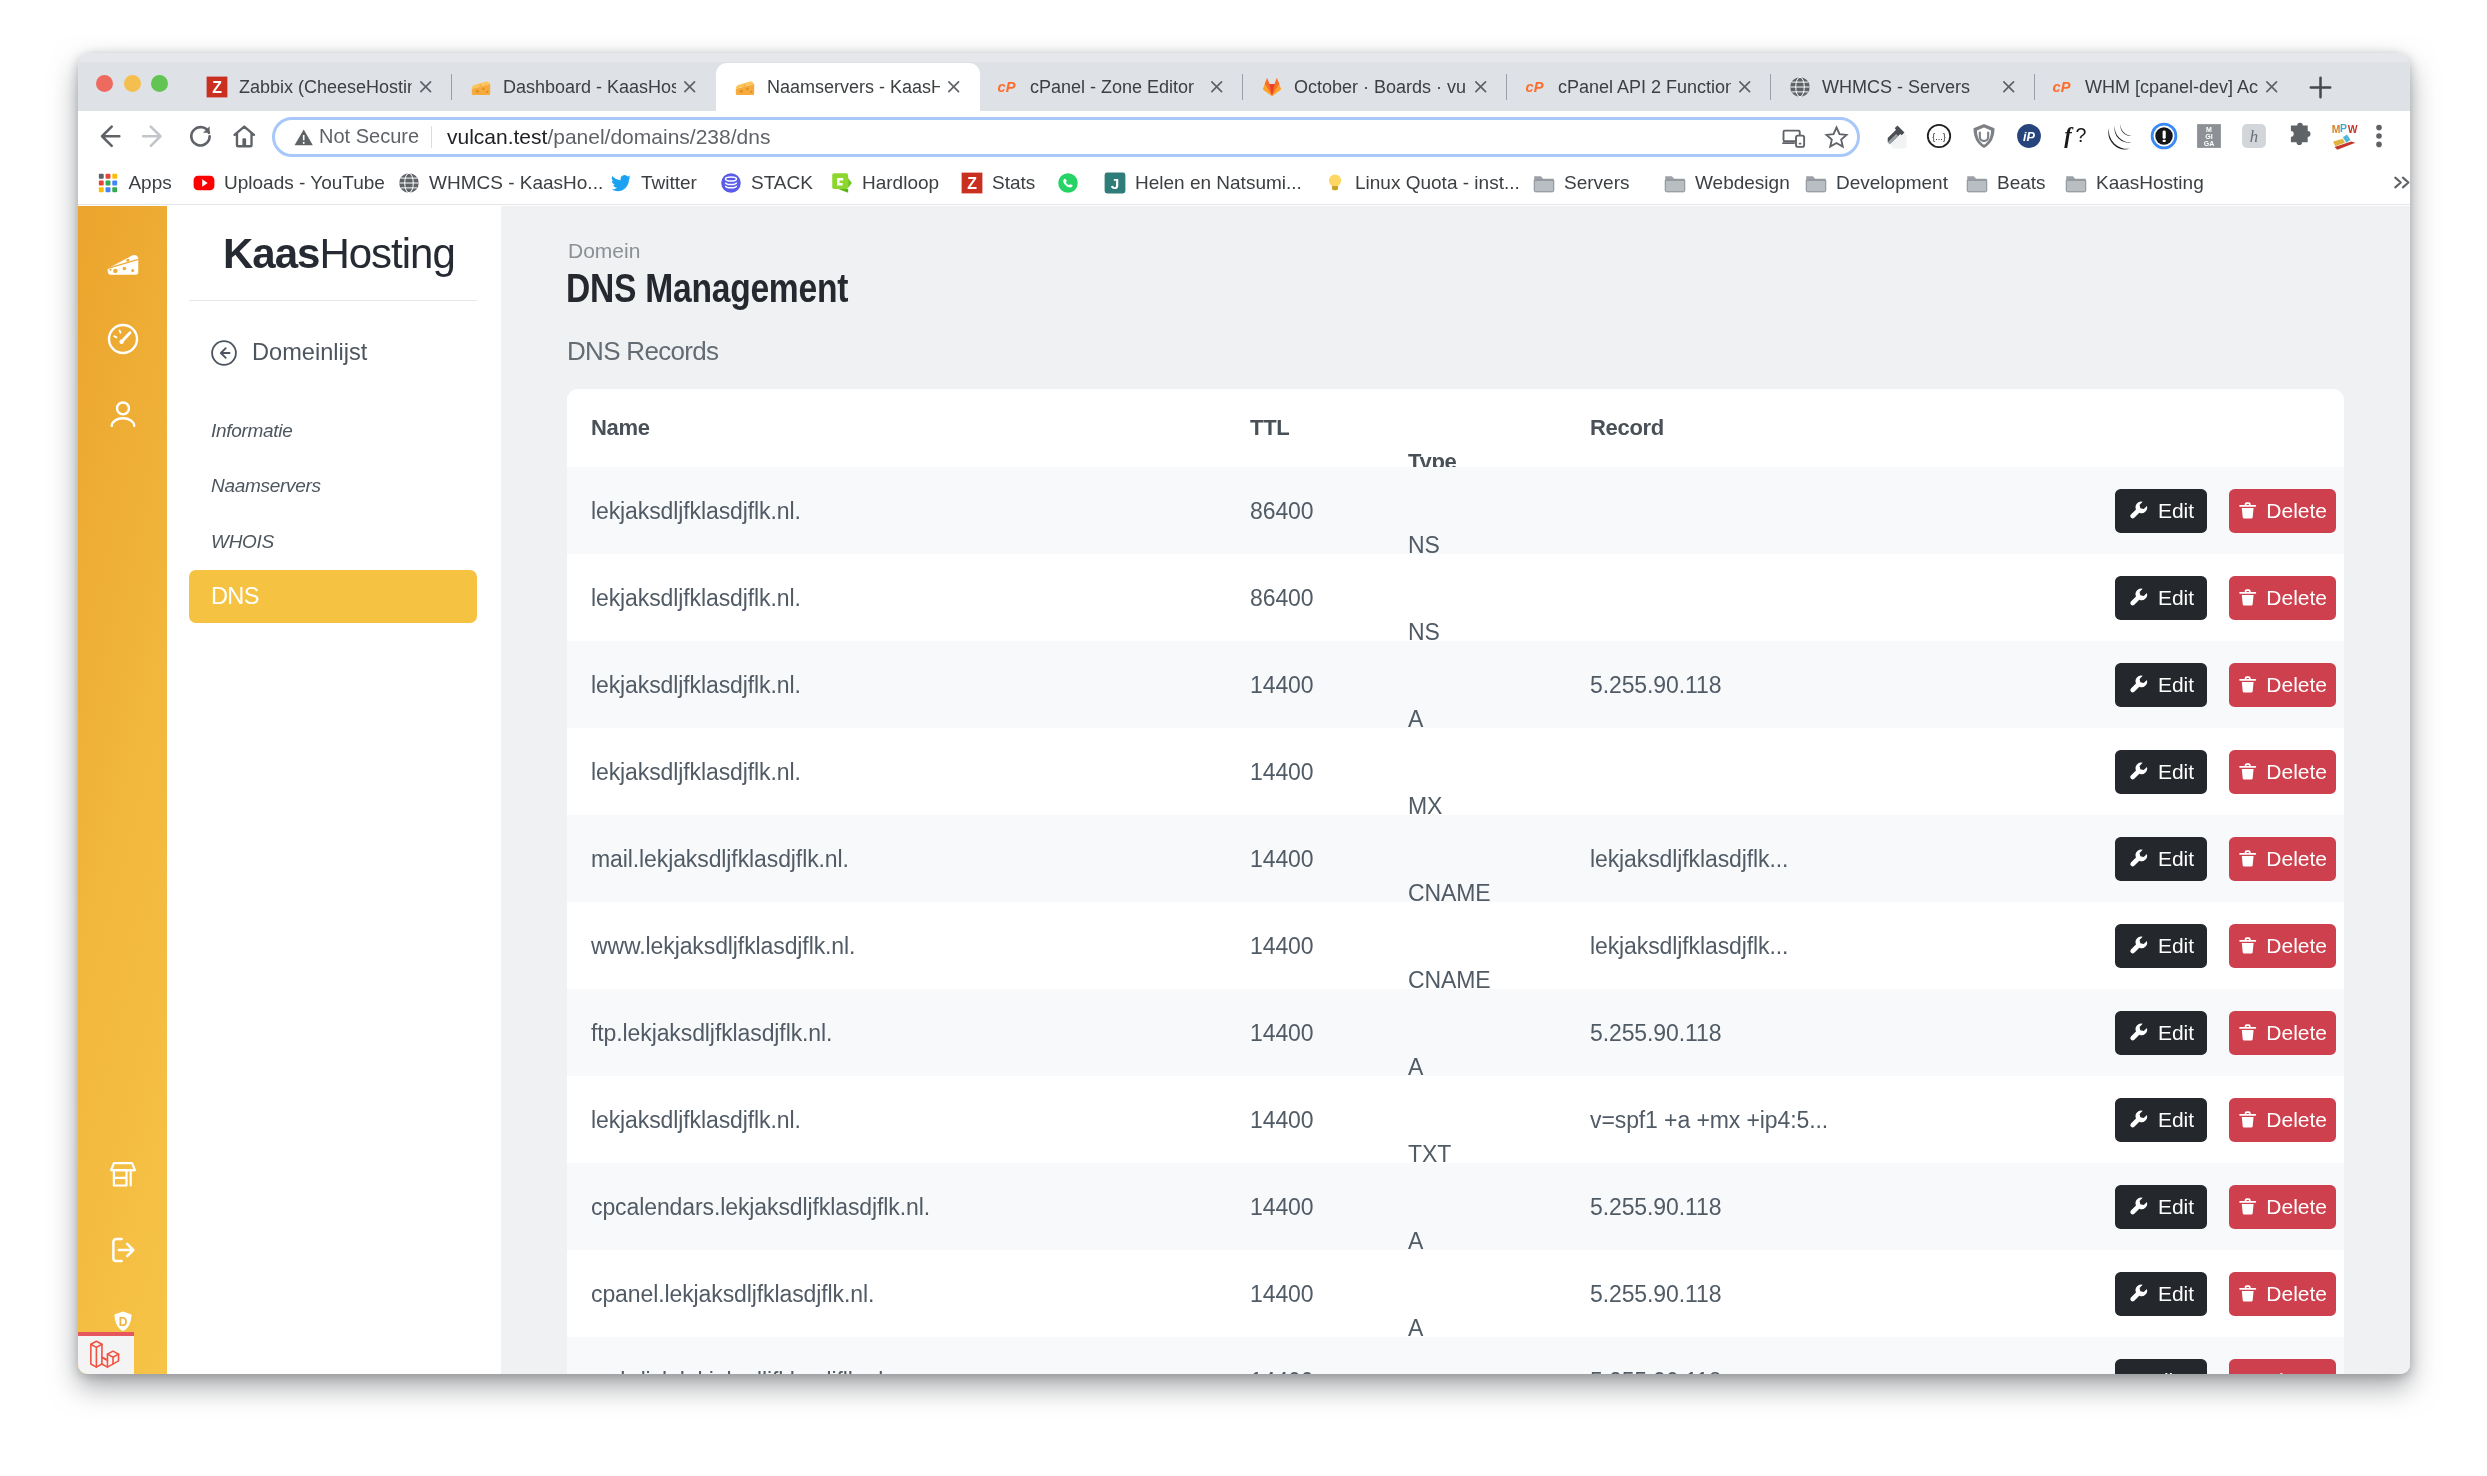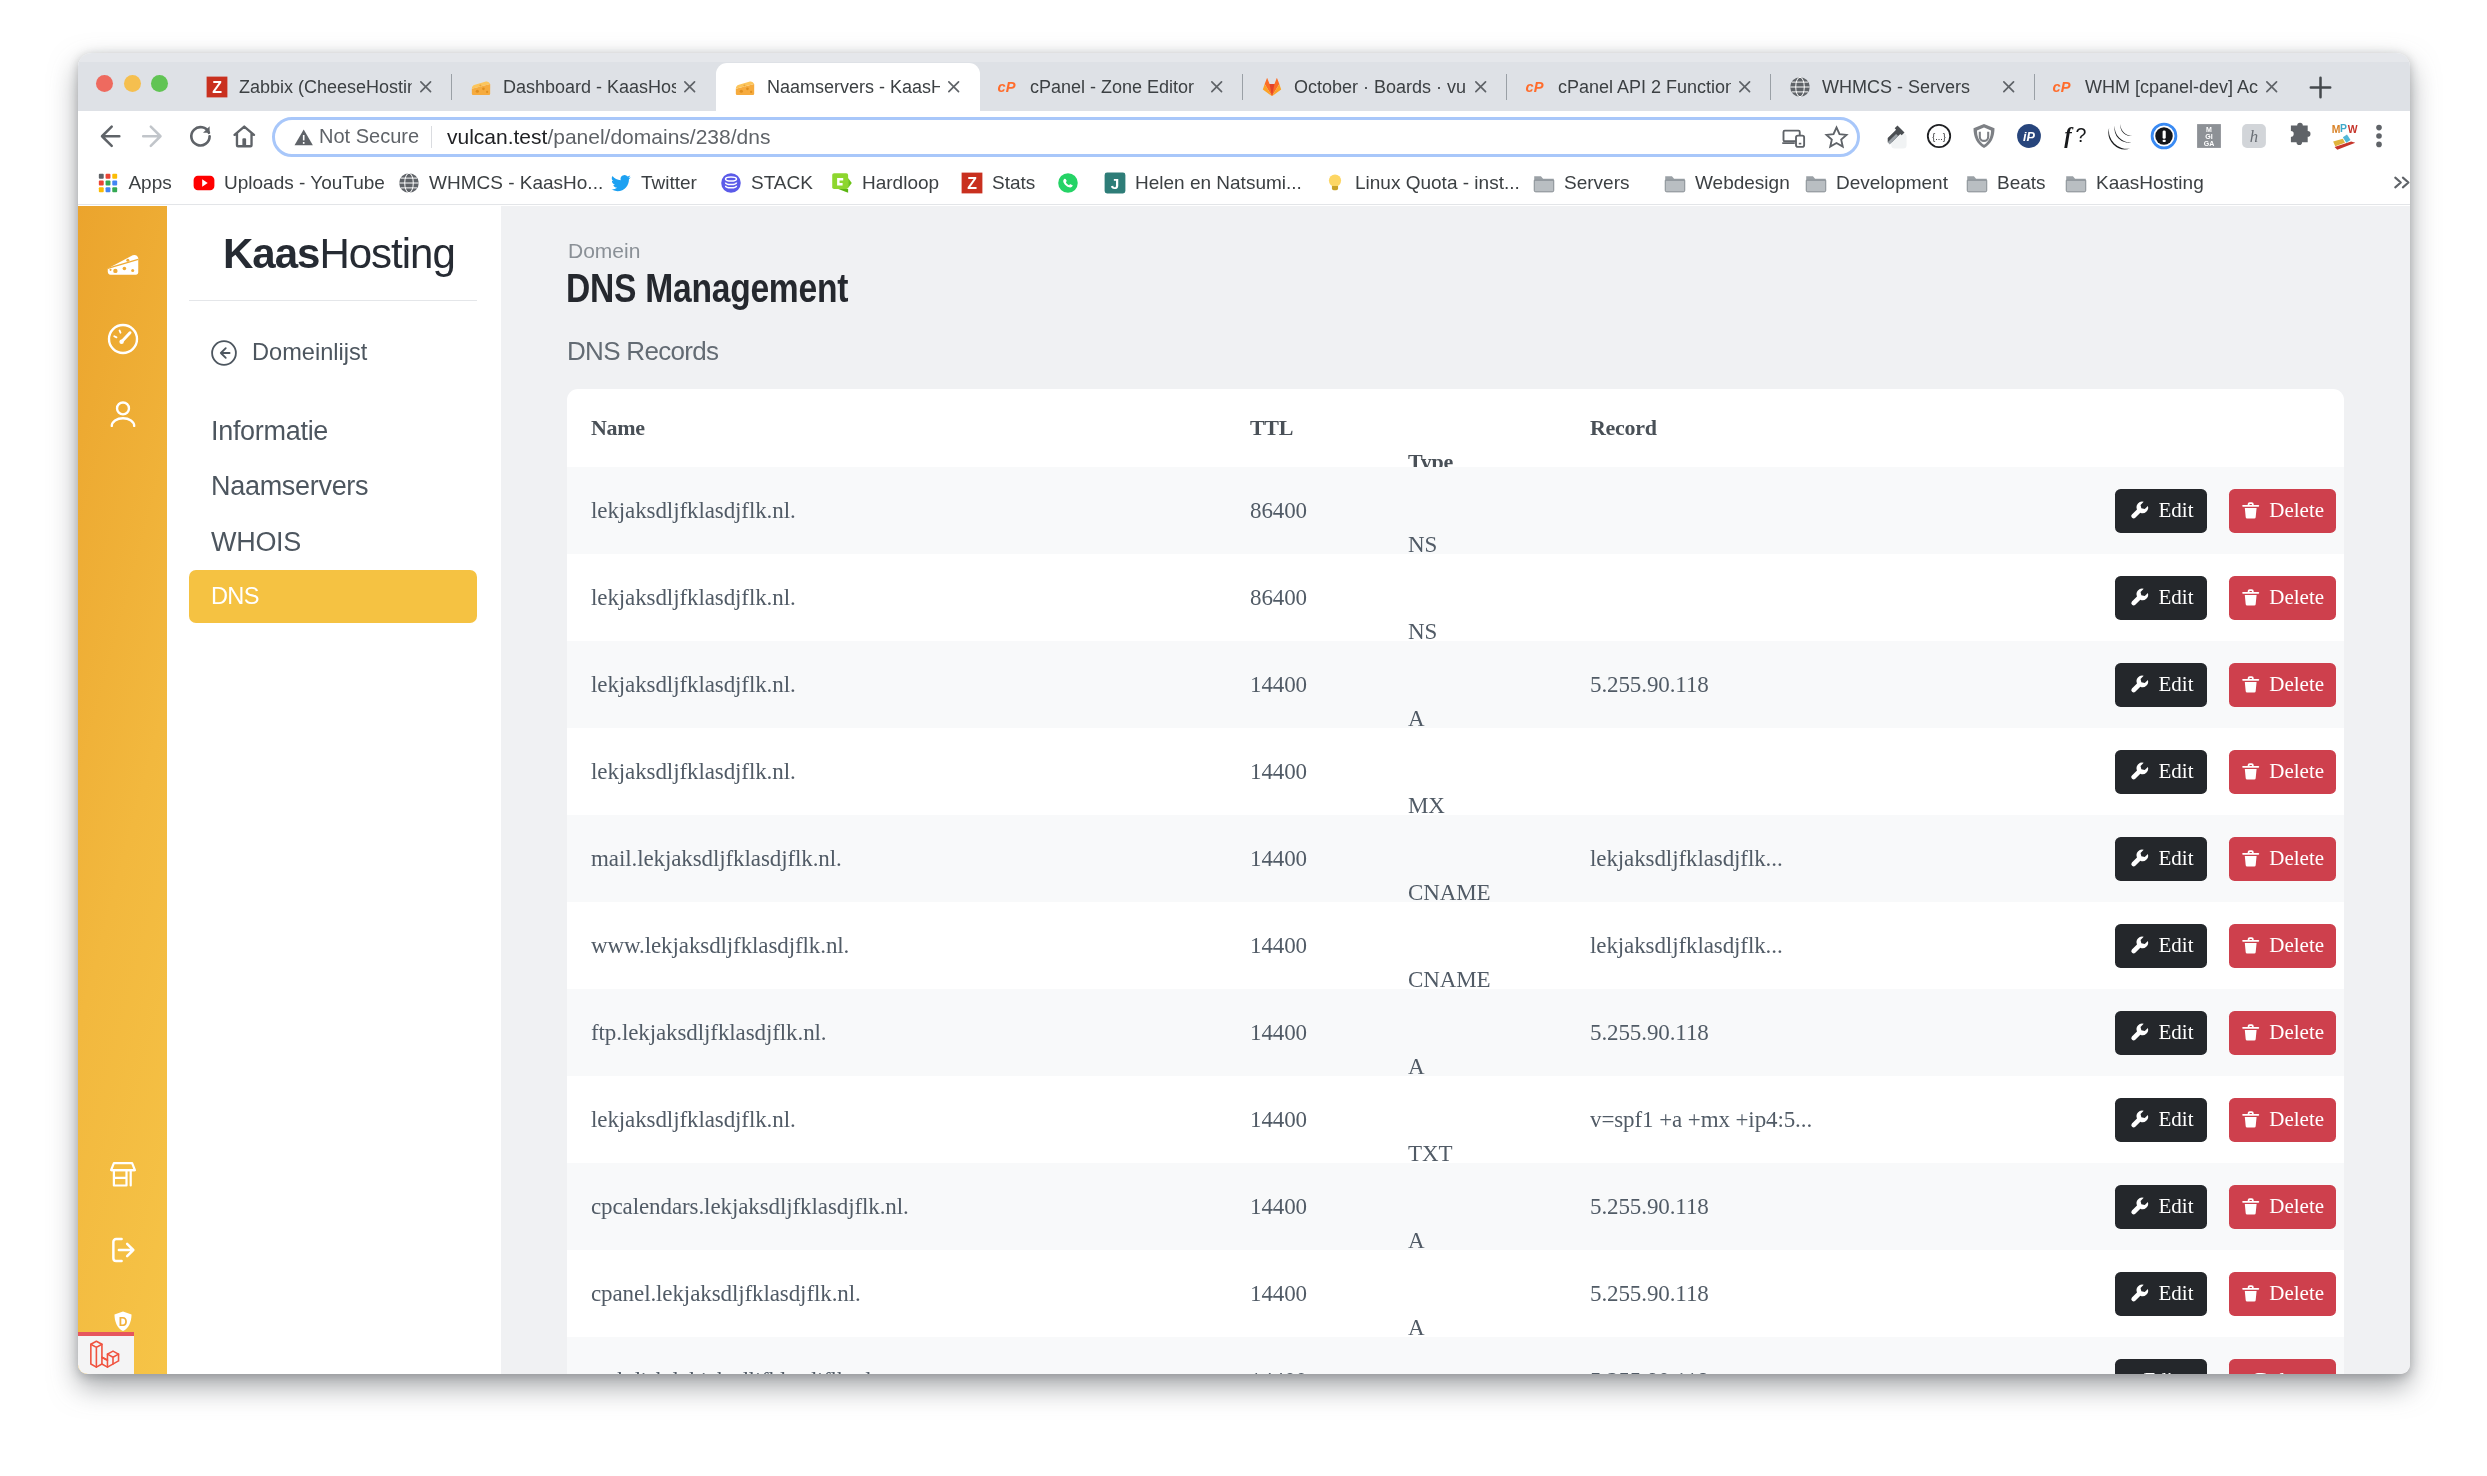--- a/index.html
+++ b/index.html
@@ -21,28 +21,28 @@
 .abar { position:absolute; left:194px; top:6.2px; width:1588px; height:40px; border:3.5px solid #a8c7fa; border-radius:20px; background:#fff; }
 .bmbar { position:absolute; left:0; top:108px; width:100%; height:44px; background:#fff; border-bottom:1.4px solid #e3e5e8; }
 .bm { position:absolute; top:4.9px; height:35px; display:flex; align-items:center; gap:9px; font-size:19px; color:#3c4043; white-space:nowrap; }
 .content { position:absolute; left:0; top:153px; width:100%; height:1168px; background:#f0f1f3; }
 .rail { position:absolute; left:0; top:0; width:89px; height:100%; background:linear-gradient(105deg,#eba42d 0%,#f2b83e 55%,#f6c447 100%); }
 .side { position:absolute; left:89px; top:0; width:334px; height:100%; background:#fff; }
 .logo { position:absolute; left:56px; top:23.6px; font-size:42px; letter-spacing:-1px; color:#262b33; font-weight:400; }
 .logo b { font-weight:700; }
 .srule { position:absolute; left:22px; top:94px; width:288px; height:1.4px; background:#e4e6e9; }
 .back { position:absolute; left:43px; top:128px; height:37px; display:flex; align-items:center; gap:14px; font-size:23.6px; color:#4d565f; letter-spacing:0; }
-.nv { position:absolute; left:44px; height:32px; line-height:32px; font-size:27px; color:#4d565f; letter-spacing:-0.3px; }
+.nv { position:absolute; left:44px; height:32px; line-height:32px; font-size:19px; color:#4d565f; letter-spacing:-0.3px;font-style:italic; }
 .pill { position:absolute; left:22px; top:364px; width:288px; height:53px; background:#f5c242; border-radius:7px; color:#fff; font-size:23.6px; line-height:53px; padding-left:22px; letter-spacing:-0.7px; }
 .main { position:absolute; left:423px; top:0; width:1909px; height:100%; }
 .crumb { position:absolute; left:67px; top:33px; font-size:21px; font-weight:400; color:#8a9096; }
 .h1 { position:absolute; left:65px; top:60px; font-size:40px; font-weight:700; color:#25282e; letter-spacing:-0.3px; transform:scaleX(.84); transform-origin:0 50%; }
 .h2 { position:absolute; left:66px; top:130px; font-size:26px; color:#636b73; letter-spacing:-0.7px; }
 .card { position:absolute; left:66px; top:183px; width:1777px; border-radius:11px 11px 0 0; overflow:hidden; }
-.trow { position:relative; height:87px; font-size:23px; color:#515b66; background:#fff; letter-spacing:-0.1px;font-family:Liberation Serif, serif; }
+.trow { position:relative; height:87px; font-size:23px; color:#515b66; background:#fff; letter-spacing:-0.1px; }
 .trow.alt { background:#f8f9fa; }
 .trow.hdr { height:78px; font-size:22px; font-weight:700; color:#495057; letter-spacing:-0.3px; }
 .c1 { position:absolute; left:24px; top:50%; transform:translateY(-50%); }
 .c2 { position:absolute; left:683px; top:50%; transform:translateY(-50%); }
 .c3 { position:absolute; left:841px; top:50%; transform:translateY(-50%);margin-top:34px; }
 .c4 { position:absolute; left:1023px; top:50%; transform:translateY(-50%); }
 .btns { position:absolute; right:8px; top:50%; transform:translateY(-50%); display:flex; gap:22px; }
 .btn { height:44px; border-radius:5.6px; color:#fff; font-size:21px; letter-spacing:0; display:flex; align-items:center; justify-content:center; gap:9px; }
 .btn.e { width:92px; background:#24272b; }
 .btn.d { width:107px; background:#ce404d; }

